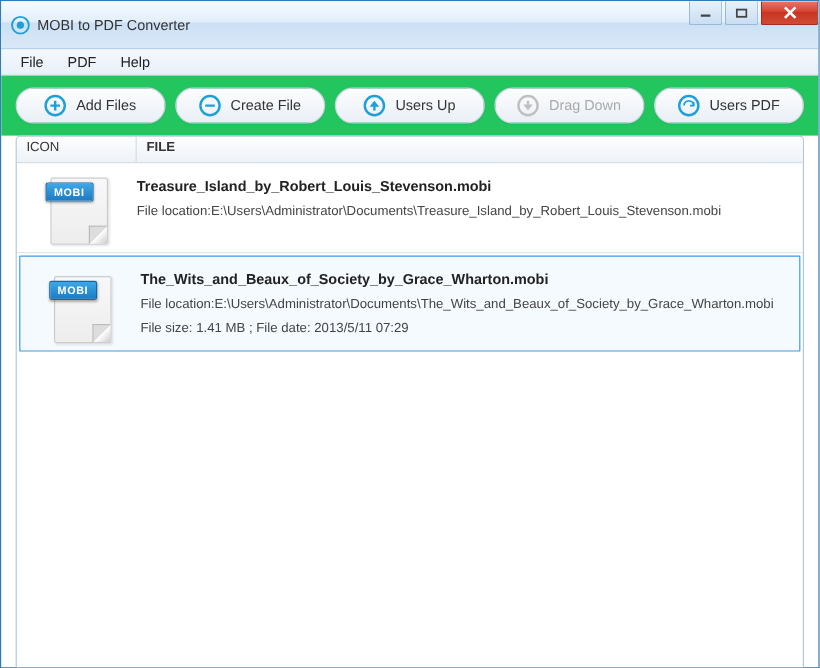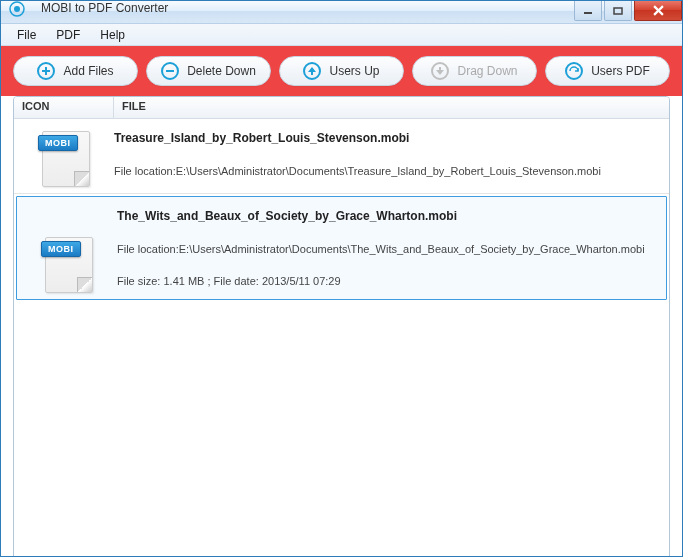--- a/index.html
+++ b/index.html
@@ -1,43 +1,43 @@
 <!DOCTYPE html>
 <html><head>
 <meta charset="utf-8">
 <style>
 * { box-sizing: border-box; margin: 0; padding: 0; font-family: 'Segoe UI', Tahoma, sans-serif; }
 body { background: #fff; width: 683px; height: 557px; overflow: hidden; border: 1px solid #2e7cb8; }
-.titlebar { height: 23px; background: linear-gradient(to bottom, #f7fbff 0%, #e1eefb 45%, #cce0f4 46%, #d9e8f7 100%); display: flex; align-items: flex-start; padding: 0 2px 0 8px; border-bottom: 1px solid #b8d0e8; position: relative; gap: 10px; }
+.titlebar { height: 40px; background: linear-gradient(to bottom, #f7fbff 0%, #e1eefb 45%, #cce0f4 46%, #d9e8f7 100%); display: flex; align-items: center; padding: 0 2px 0 8px; border-bottom: 1px solid #b8d0e8; position: relative; }
 .titlebar .app-icon { width: 16px; height: 16px; margin-right: 6px; }
 .titlebar .title { font-size: 12px; color: #333; flex: 1; }
 .win-controls { display: flex; position: absolute; right: 0; top: 0; }
 .win-btn { width: 30px; height: 20px; display: flex; align-items: center; justify-content: center; margin-left: 2px; cursor: pointer; border-radius: 0 0 2px 2px; }
 .win-min, .win-max { width: 28px; background: linear-gradient(to bottom, #e8f1fb, #c9def2); border: 1px solid #9bb8d6; border-top: none; }
 .win-close { width: 48px; background: linear-gradient(to bottom, #e9766a, #d64531 45%, #c73420 46%, #d14a35); border: 1px solid #a02d1d; border-top: none; }
 .win-close svg { stroke: #fff; }
 .menubar { height: 22px; background: linear-gradient(to bottom, #f4f8fc, #e8f0f9); display: flex; align-items: center; padding: 0 6px; border-bottom: 1px solid #d0dce8; font-size: 12px; }
 .menu-item { padding: 2px 10px; cursor: pointer; color: #222; }
-.toolbar { padding: 10px 12px; display: flex; gap: 8px; background: #ef4444; justify-content: space-between; }
+.toolbar { padding: 10px 12px; display: flex; gap: 8px; background: #22c55e; justify-content: space-between; }
 .tbtn { flex: 1; height: 30px; max-width: 125px; border: 1px solid #c8d4e0; border-radius: 15px; background: linear-gradient(to bottom, #fdfdfe, #e9eff6); display: flex; align-items: center; justify-content: center; gap: 8px; font-size: 12px; color: #333; cursor: pointer; box-shadow: 0 1px 1px rgba(0,0,0,0.05); }
 .tbtn.disabled { color: #aaa; cursor: default; }
 .tbtn .ticon { width: 18px; height: 18px; border-radius: 50%; border: 2px solid #1da0d8; display: flex; align-items: center; justify-content: center; position: relative; }
 .tbtn.disabled .ticon { border-color: #c0c0c0; }
 .content { margin: 0 12px 12px 12px; border: 1px solid #b3c7db; border-radius: 4px; height: 473px; background: #fff; overflow: hidden; }
 .list-header { height: 22px; background: linear-gradient(to bottom, #fdfdfe, #eef3f8); display: flex; border-bottom: 1px solid #d4dde6; }
-.col-icon { width: 100px; padding: 3px 8px; font-size: 11px; font-weight: bold; color: #333; border-right: 1px solid #d4dde6; }
+.col-icon { width: 100px; padding: 3px 8px; font-size: 11px; font-weight: normal; color: #333; border-right: 1px solid #d4dde6; }
 .col-file { flex: 1; padding: 3px 8px; font-size: 11px; font-weight: bold; color: #333; }
 .file-row { display: flex; padding: 6px 0; border-bottom: 1px solid #e5e5e5; }
 .file-row.selected { border: 1px solid #3d9be0; background: #f5faff; margin: 2px; border-radius: 1px; }
 .row-icon { width: 100px; display: flex; align-items: flex-end; justify-content: center; padding-top: 6px; padding-left: 4px; }
 .file-thumb { width: 48px; height: 56px; position: relative; }
 .file-page { width: 48px; height: 56px; background: linear-gradient(to bottom, #f8f8f8, #ededed); border: 1px solid #ccc; border-radius: 2px; position: relative; box-shadow: 1px 1px 2px rgba(0,0,0,0.1); }
 .file-page::after { content: ''; position: absolute; bottom: 0; right: 0; width: 14px; height: 14px; background: linear-gradient(135deg, #ddd 0%, #ddd 50%, #fff 50%, #ccc 100%); border-top: 1px solid #bbb; border-left: 1px solid #bbb; }
 .mobi-badge { position: absolute; top: 4px; left: -4px; background: linear-gradient(to bottom, #3ea8e5, #1b7bc4); color: #fff; font-weight: bold; font-size: 9px; padding: 2px 6px; border: 1px solid #1567a8; border-radius: 2px; box-shadow: 0 1px 2px rgba(0,0,0,0.3); letter-spacing: 0.5px; }
-.row-info { flex: 1; padding: 6px 8px 6px 0; font-size: 11px; color: #333; display: flex; flex-direction: column; gap: 20px; }
+.row-info { flex: 1; padding: 6px 8px 6px 0; font-size: 11px; color: #333; display: flex; flex-direction: column; gap: 8px; }
 .file-name { font-weight: bold; font-size: 12px; color: #222; }
 .file-meta { color: #444; font-size: 11px; }
 .file-stats { color: #444; font-size: 11px; }
 </style>
 </head>
 <body>
 
 <div class="titlebar">
   <svg class="app-icon" viewBox="0 0 16 16">
       <circle cx="8" cy="8" r="7" fill="none" stroke="#1da0d8" stroke-width="1.5"></circle>
@@ -79,21 +79,21 @@
         </svg>
       </span>
     <span>Add Files</span>
   </div>
   <div class="tbtn">
     <span class="ticon">
         <svg width="10" height="10" viewBox="0 0 10 10">
           <line x1="1" y1="5" x2="9" y2="5" stroke="#1da0d8" stroke-width="2"></line>
         </svg>
       </span>
-    <span>Delete Down</span>
+    <span>Create File</span>
   </div>
   <div class="tbtn">
     <span class="ticon">
         <svg width="10" height="10" viewBox="0 0 10 10">
           <path d="M5 1 L9 6 L6 6 L6 9 L4 9 L4 6 L1 6 Z" fill="#1da0d8"></path>
         </svg>
       </span>
     <span>Users Up</span>
   </div>
   <div class="tbtn disabled">

